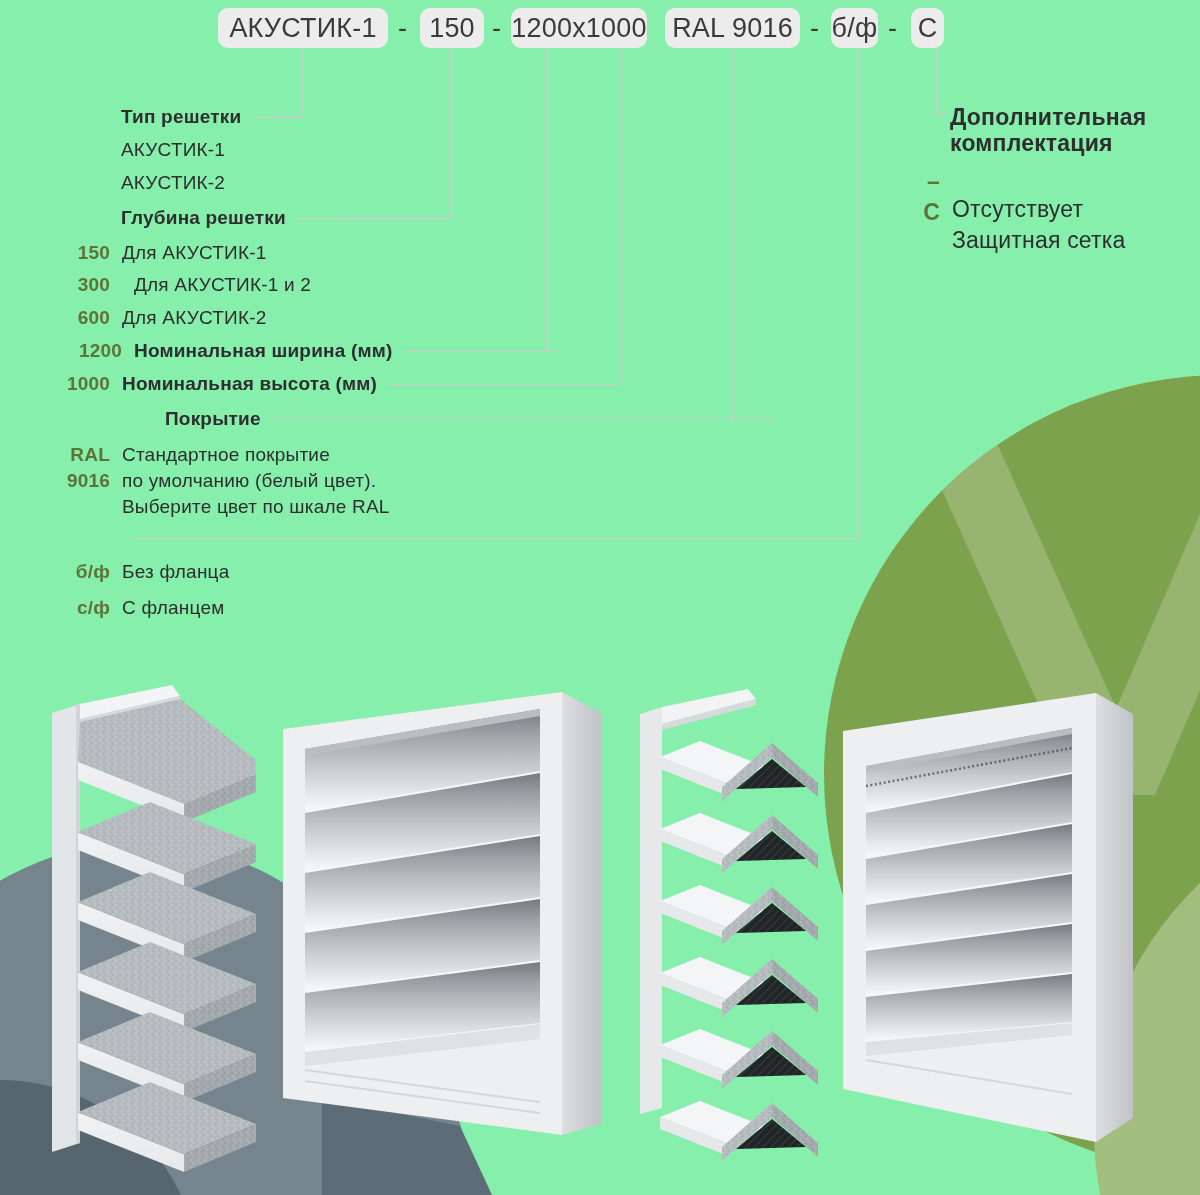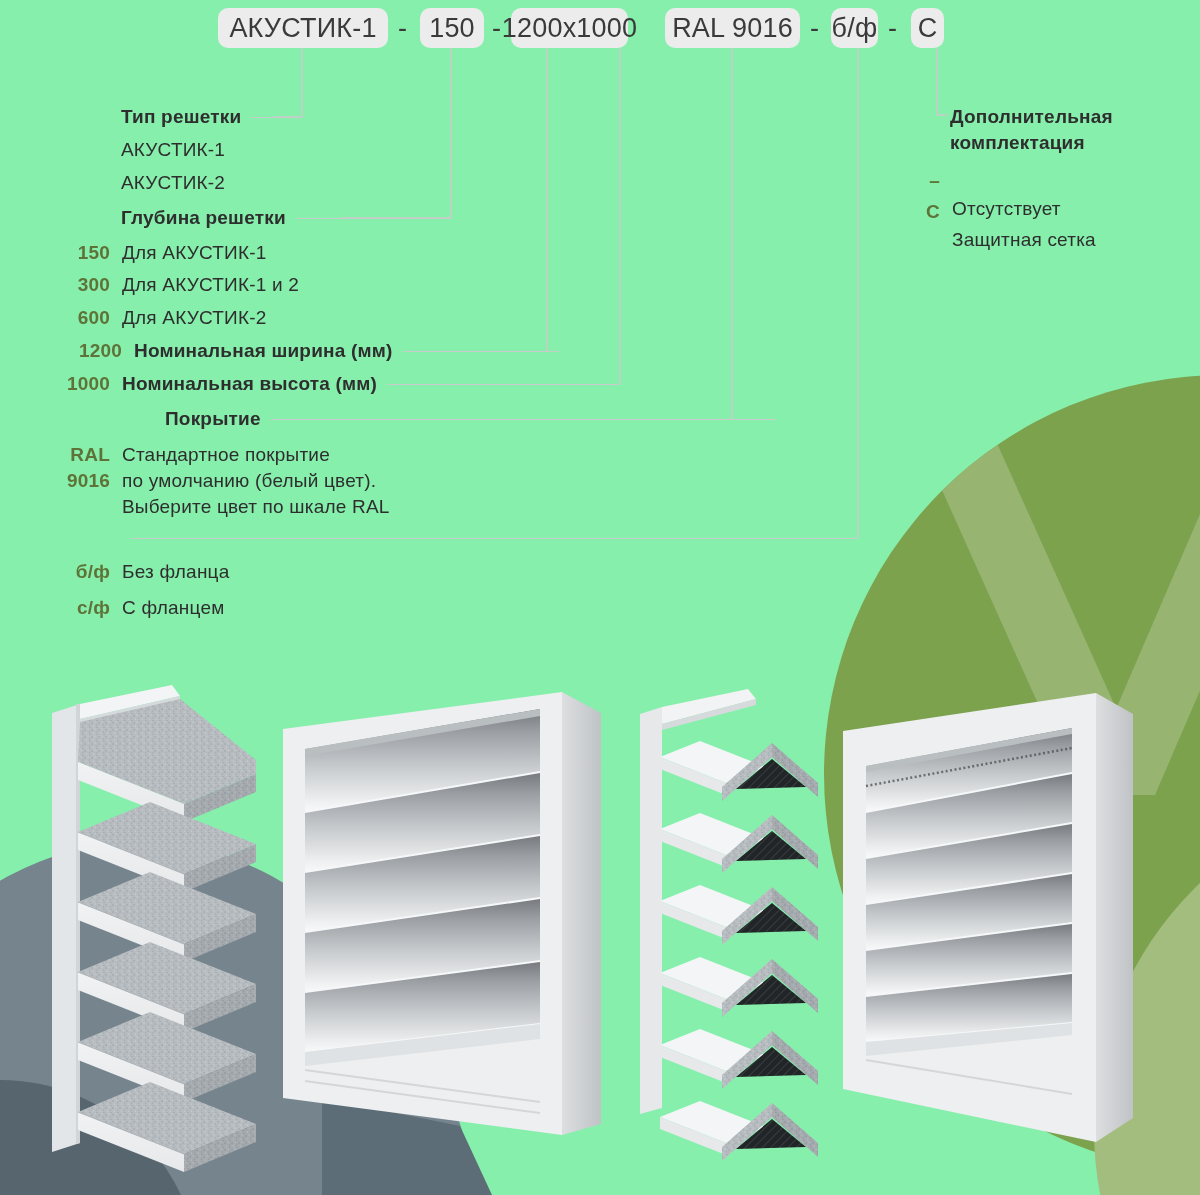--- a/index.html
+++ b/index.html
@@ -8,21 +8,21 @@
   svg.bg{position:absolute;left:0;top:0;}
   .badge{position:absolute;top:8px;height:40px;background:#ececec;border-radius:10px;
          display:flex;align-items:center;justify-content:center;
          font-size:27px;font-weight:500;color:#3a3a3a;}
   .dash{position:absolute;top:8px;height:40px;display:flex;align-items:center;font-size:27px;font-weight:500;color:#3a3a3a;}
   .row{position:absolute;display:flex;align-items:flex-start;font-size:19px;line-height:26px;}
   .row .val{width:110px;text-align:right;color:#5e7338;font-weight:700;flex:none;}
   .row .lab{margin-left:12px;}
   .bold{font-weight:700;}
   .conn{flex:1;height:13px;border-bottom:1.5px solid #cbcbcb;margin-left:10px;}
-  .rrow{position:absolute;display:flex;font-size:19px;line-height:26px;}
+  .rrow{position:absolute;display:flex;font-size:23px;line-height:26px;}
   .rrow .val{width:35px;text-align:right;color:#5e7338;font-weight:700;flex:none;}
   .rrow .lab{margin-left:12px;margin-top:28px;}
 </style>
 </head>
 <body>
 
 <div class="stage">
 
 <svg class="bg" width="1200" height="1195" viewBox="0 0 1200 1195">
   <defs>
@@ -209,21 +209,21 @@
     <path d="M732 48 L732 419"></path>
     <path d="M858 48 L858 538"></path>
     <path d="M937 48 L937 115 L947 115"></path>
   </g>
 </svg>
 
 <div class="badge" style="left:218px;width:170px;">АКУСТИК-1</div>
 <div class="dash" style="left:398px;">-</div>
 <div class="badge" style="left:420px;width:64px;">150</div>
 <div class="dash" style="left:492px;">-</div>
-<div class="badge" style="left:511px;width:117px;">1200x1000</div>
+<div class="badge" style="left:511px;width:136px;">1200x1000</div>
 <div class="badge" style="left:665px;width:135px;">RAL 9016</div>
 <div class="dash" style="left:810px;">-</div>
 <div class="badge" style="left:831px;width:47px;">б/ф</div>
 <div class="dash" style="left:888px;">-</div>
 <div class="badge" style="left:911px;width:33px;">С</div>
 
 <div class="row" style="left:121px;top:104px;width:181px;">
   <span class="bold">Тип решетки</span>
       <span class="conn"></span>
 </div>
@@ -234,21 +234,21 @@
   <span>АКУСТИК-2</span>
 </div>
 <div class="row" style="left:121px;top:205px;width:330px;">
   <span class="bold">Глубина решетки</span>
       <span class="conn"></span>
 </div>
 <div class="row" style="left:0;top:240px;">
   <span class="val">150</span>
   <span class="lab">Для АКУСТИК-1</span>
 </div>
-<div class="row" style="left:0;top:272px;">
+<div class="row" style="left:0;top:272px;gap:12px;">
   <span class="val">300</span>
   <span class="lab">Для АКУСТИК-1 и 2</span>
 </div>
 <div class="row" style="left:0;top:305px;">
   <span class="val">600</span>
   <span class="lab">Для АКУСТИК-2</span>
 </div>
 <div class="row" style="left:12px;top:338px;width:547px;">
   <span class="val">1200</span>
   <span class="lab bold">Номинальная ширина (мм)</span>

